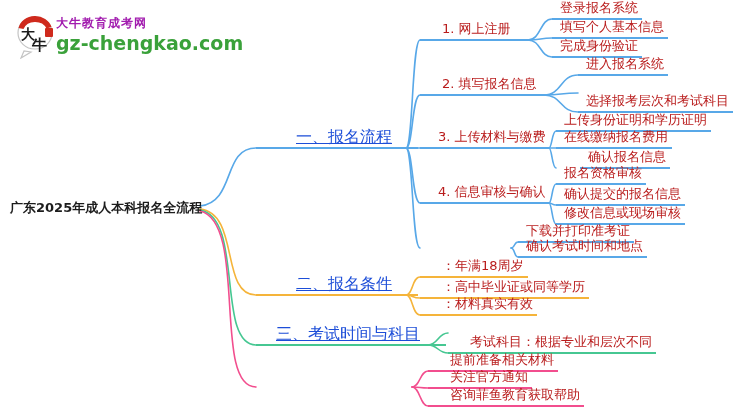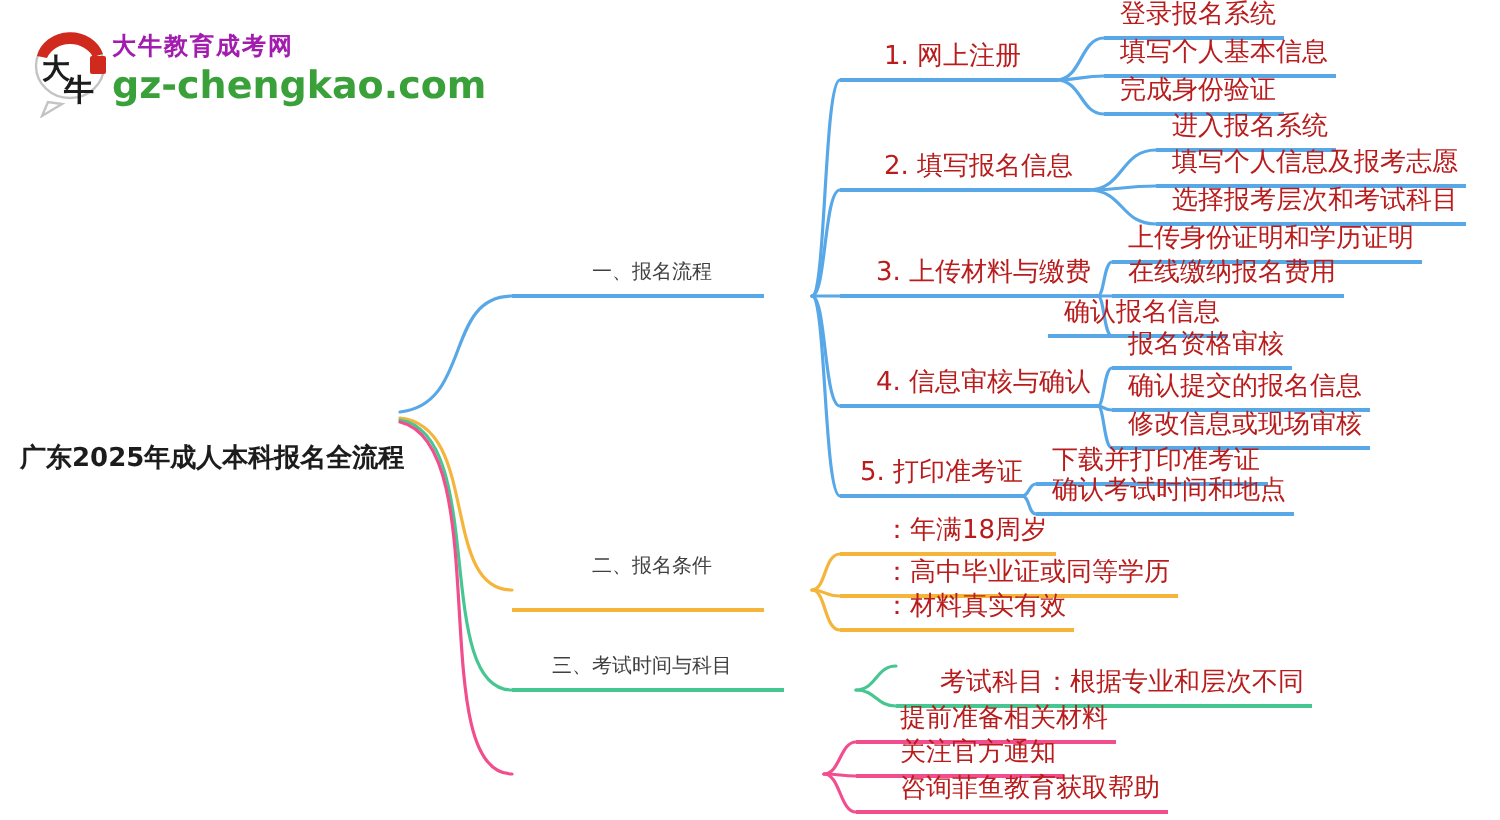--- a/index.html
+++ b/index.html
@@ -2,22 +2,22 @@
 <html><head>
 <meta charset="utf-8">
 <style>
   html,body{margin:0;padding:0;}
   body{width:750px;height:410px;background:#ffffff;position:relative;overflow:hidden;
        font-family:"DejaVu Sans","Liberation Sans",sans-serif;}
   .stage{position:absolute;left:0;top:0;width:750px;height:410px;}
   svg.links{position:absolute;left:0;top:0;z-index:0;}
   .node{position:absolute;z-index:1;white-space:nowrap;color:#b91c1c;
         font-size:13px;line-height:16px;padding:0 4px 2px 8px;border-bottom:2px solid;}
-  .root{font-size:13px;font-weight:600;color:#1c1c1c;border-bottom:none;padding:0;margin-top:22px;}
-  .l1{font-size:10px;color:#404040;}
+  .root{font-size:13px;font-weight:600;color:#1c1c1c;border-bottom:none;padding:0;}
+  .l1{font-size:16px;color:#1d4ed8;text-decoration:underline;}
   .b{border-color:#58a8e8;} .o{border-color:#f5b43a;} .g{border-color:#46c792;} .p{border-color:#f24e8e;}
   .logo{position:absolute;left:0;top:0;width:260px;height:60px;z-index:2;}
   .logo-title{position:absolute;left:56px;top:15px;font-size:12px;font-weight:bold;
               color:#a21caf;letter-spacing:1px;}
   .logo-sub{position:absolute;left:56px;top:32px;font-size:19px;font-weight:bold;color:#3aa13a;text-align:center;}
   .logo-mark{position:absolute;left:12px;top:11px;}
 </style>
 </head>
 <body>
 
@@ -83,40 +83,38 @@
       <text x="20" y="39" font-size="15" font-weight="bold" fill="#1c1c1c">牛</text>
       <rect x="33" y="17" width="8" height="9" rx="1" fill="#cf2a1d"></rect>
     </svg>
     <div class="logo-title">大牛教育成考网</div>
     <div class="logo-sub">gz-chengkao.com</div>
   </div>
 
   <div class="node root" style="left:10px;top:200px">广东2025年成人本科报名全流程</div>
 
   <div class="node l1 b" style="left:256px;top:129px;padding:0 26px 2px 40px">一、报名流程</div>
-  <div class="node l1 o" style="left:256px;top:276px;padding:0 26px 12px 40px">二、报名条件</div>
+  <div class="node l1 o" style="left:256px;top:276px;padding:0 26px 2px 40px">二、报名条件</div>
   <div class="node l1 g" style="left:256px;top:326px;padding:0 26px 2px 20px">三、考试时间与科目</div>
 
   <div class="node b" style="left:420px;top:21px;padding:0 18px 2px 22px">1. 网上注册</div>
   <div class="node b" style="left:420px;top:76px;padding:0 8px 2px 22px">2. 填写报名信息</div>
   <div class="node b" style="left:420px;top:129px;padding:0 4px 2px 18px">3. 上传材料与缴费</div>
   <div class="node b" style="left:420px;top:184px;padding:0 4px 2px 18px">4. 信息审核与确认</div>
-  <div class="node b" style="left:420px;top:229px;padding:0 0px 2px 10px">5. 打印准考证</div>
 
   <div class="node b" style="left:552px;top:0px">登录报名系统</div>
   <div class="node b" style="left:552px;top:19px">填写个人基本信息</div>
   <div class="node b" style="left:552px;top:38px">完成身份验证</div>
 
   <div class="node b" style="left:578px;top:56px">进入报名系统</div>
-  <div class="node b" style="left:578px;top:74px">填写个人信息及报考志愿</div>
   <div class="node b" style="left:578px;top:93px">选择报考层次和考试科目</div>
 
   <div class="node b" style="left:556px;top:112px">上传身份证明和学历证明</div>
   <div class="node b" style="left:556px;top:129px">在线缴纳报名费用</div>
-  <div class="node b" style="left:524px;top:149px">确认报名信息</div>
+  <div class="node b" style="left:580px;top:149px">确认报名信息</div>
 
   <div class="node b" style="left:556px;top:186px">确认提交的报名信息</div>
   <div class="node b" style="left:556px;top:165px">报名资格审核</div>
   <div class="node b" style="left:556px;top:205px">修改信息或现场审核</div>
 
   <div class="node b" style="left:518px;top:223px">下载并打印准考证</div>
   <div class="node b" style="left:518px;top:238px">确认考试时间和地点</div>
 
   <div class="node o" style="left:420px;top:258px;padding-left:22px">：年满18周岁</div>
   <div class="node o" style="left:420px;top:279px;padding-left:22px">：高中毕业证或同等学历</div>

